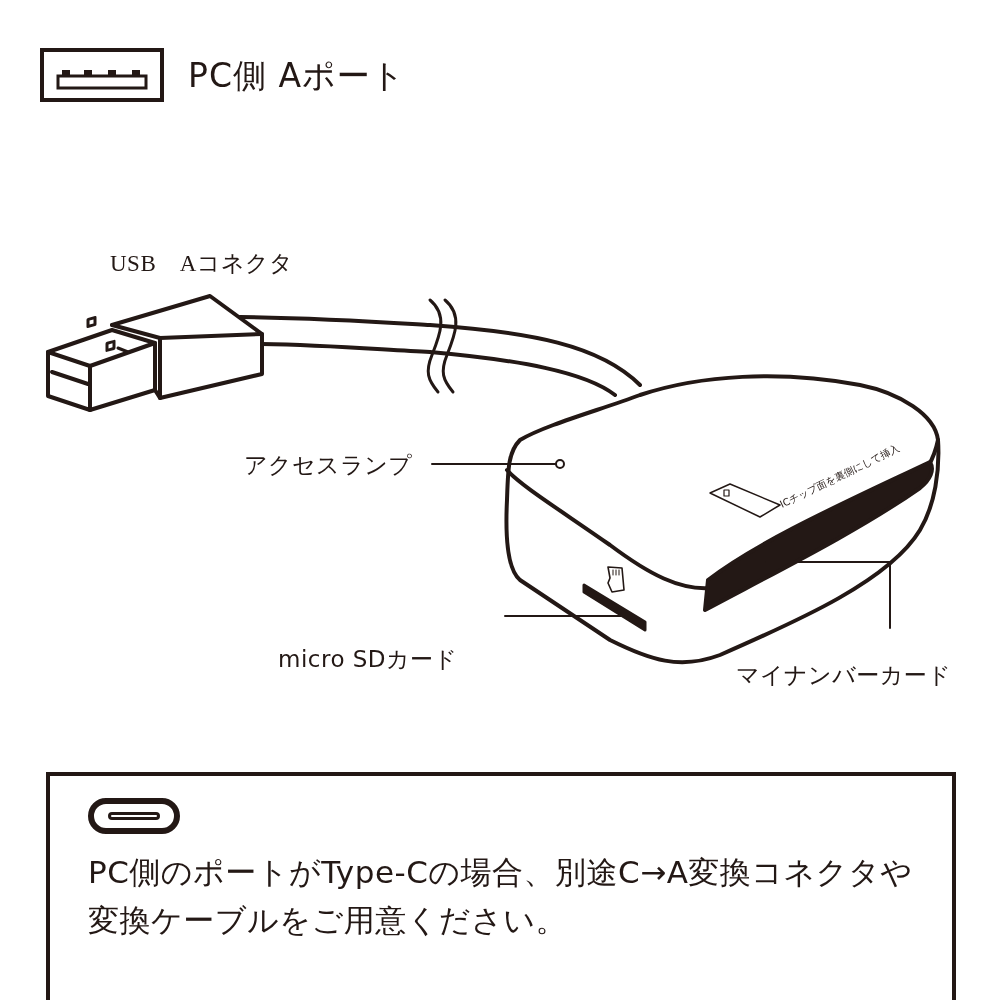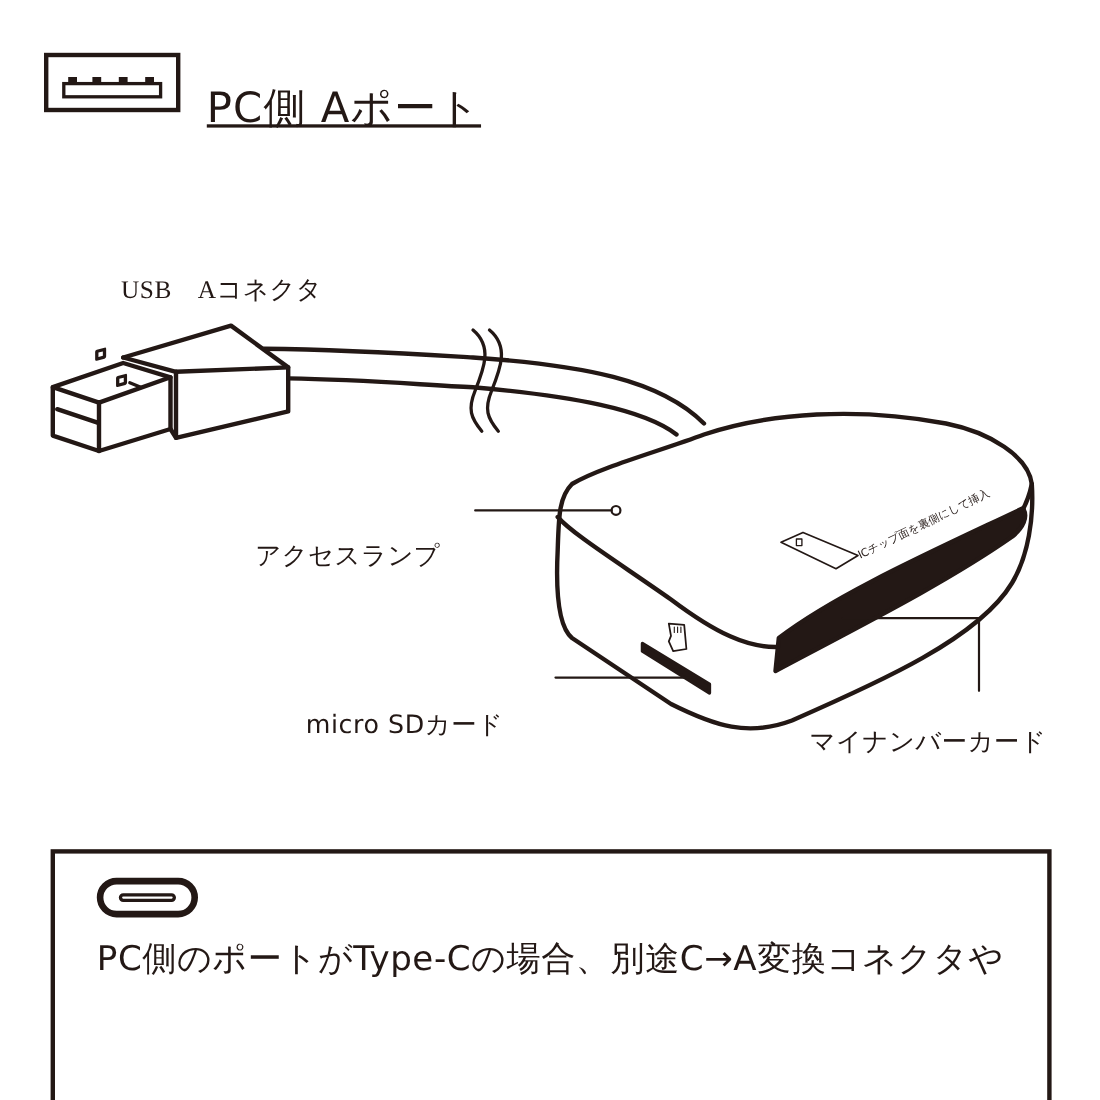--- a/index.html
+++ b/index.html
@@ -1,24 +1,24 @@
 <!DOCTYPE html>
 <html><head>
   <meta charset="utf-8">
   <style>
     html, body { margin: 0; padding: 0; background: #ffffff; }
     body { width: 1000px; height: 1000px; position: relative; overflow: hidden;
            font-family: "DejaVu Sans", "Liberation Sans", sans-serif; color: #231815; }
     .abs { position: absolute; }
     .label { position: absolute; font-size: 23px; letter-spacing: 0.5px; white-space: nowrap; line-height: 1.2; }
     #port-icon-box { left: 40px; top: 48px; width: 124px; height: 54px; border: 4px solid #231815; box-sizing: border-box; }
-    #port-title { left: 188px; top: 76px; font-size: 38px; letter-spacing: 1px; text-decoration: underline; }
+    #port-title { left: 188px; top: 56px; font-size: 33px; letter-spacing: 1px; }
     #diagram-svg { left: 0; top: 0; width: 1000px; height: 760px; }
     #usb-label { left: 110px; top: 250px; font-family: Liberation Serif, serif; }
-    #lamp-label { left: 232px; top: 452px; margin-top: 41px; }
+    #lamp-label { left: 244px; top: 452px; }
     #sd-label { left: 278px; top: 614px; margin-top: 32px; }
     #slot-label { left: 736px; top: 658px; line-height: 1.5; }
     #notice-box { left: 46px; top: 772px; width: 910px; height: 252px; border: 4px solid #231815; box-sizing: border-box; }
     #typec-icon { left: 38px; top: 22px; width: 92px; height: 36px; border: 6px solid #231815; border-radius: 18px; box-sizing: border-box; }
     #typec-icon::after { content: ""; position: absolute; left: 14px; top: 8px; width: 52px; height: 8px; border: 3px solid #231815; border-radius: 5px; box-sizing: border-box; }
     #notice-text { left: 38px; top: 72px; font-size: 31px; line-height: 1.55; letter-spacing: 0.5px; white-space: nowrap; }
   </style>
 </head>
 <body>
 
@@ -92,14 +92,15 @@
 <div id="lamp-label" class="label">アクセスランプ</div>
 <div id="sd-label" class="label">micro SDカード</div>
 <div id="slot-label" class="label">
   <div>マイナンバーカード</div>
 </div>
 
 <div id="notice-box" class="abs">
   <div id="typec-icon" class="abs"></div>
   <div id="notice-text" class="abs">
     <div>PC側のポートがType-Cの場合、別途C→A変換コネクタや</div>
+    <div>変換ケーブルをご用意ください。</div>
   </div>
 </div>
 
 </body></html>

